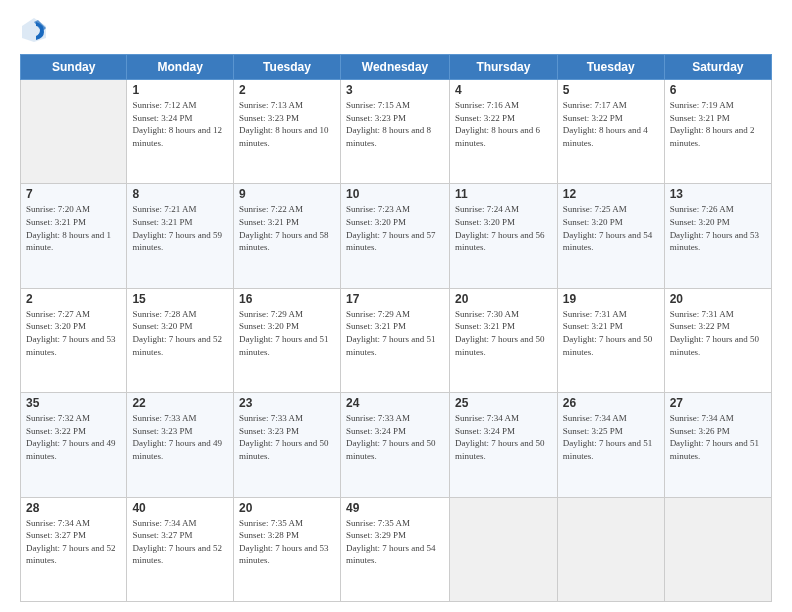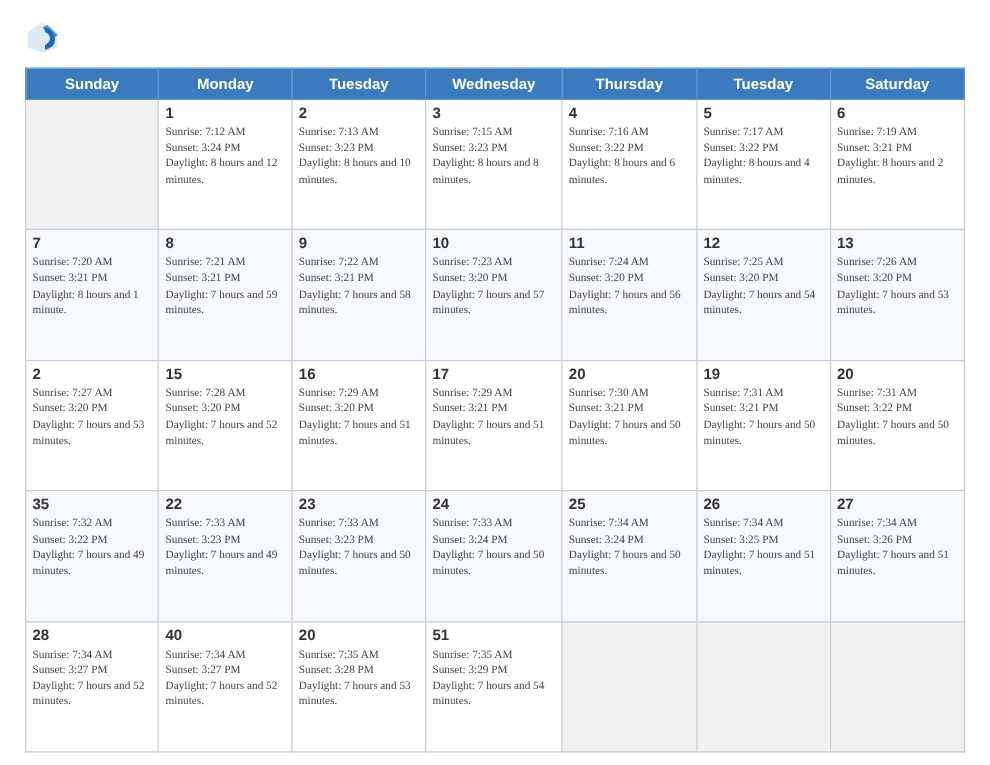--- a/index.html
+++ b/index.html
@@ -263,21 +263,21 @@
           </td>
           <td>
             <div class="day-number">40</div>
             <div class="day-info">Sunrise: 7:34 AM<br>Sunset: 3:27 PM<br>Daylight: 7 hours and 52 minutes.</div>
           </td>
           <td>
             <div class="day-number">20</div>
             <div class="day-info">Sunrise: 7:35 AM<br>Sunset: 3:28 PM<br>Daylight: 7 hours and 53 minutes.</div>
           </td>
           <td>
-            <div class="day-number">51</div>
+            <div class="day-number">49</div>
             <div class="day-info">Sunrise: 7:35 AM<br>Sunset: 3:29 PM<br>Daylight: 7 hours and 54 minutes.</div>
           </td>
           <td class="empty-cell"></td>
           <td class="empty-cell"></td>
           <td class="empty-cell"></td>
         </tr>
       </tbody>
   </table>
 </div>
 

